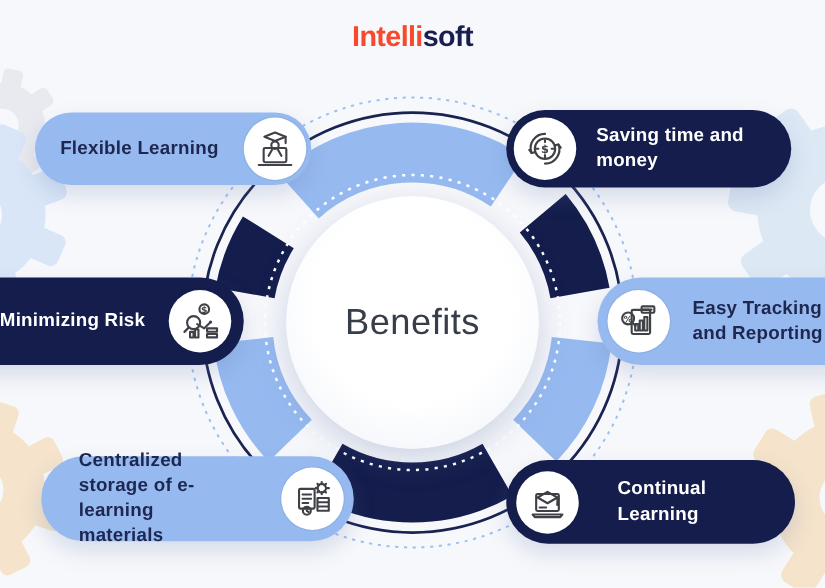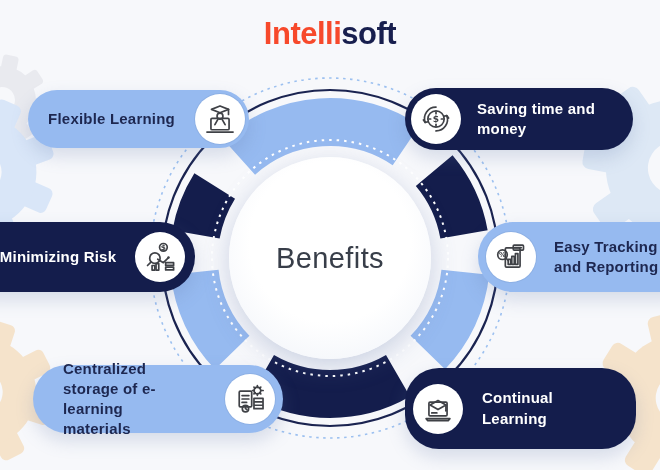--- a/index.html
+++ b/index.html
@@ -9,21 +9,21 @@
     overflow:hidden;
     background:#f7f8fb;
     font-family:"Liberation Sans", sans-serif;
   }
   svg{display:block;}
   .layer{position:absolute;left:0;top:0;}
   
   .logo{
     position:absolute;top:16px;left:0;width:100%;
     text-align:center;z-index:3;
-    font-size:31px;font-weight:800;letter-spacing:-0.5px;
+    font-size:23px;font-weight:800;letter-spacing:-0.5px;
   }
   .logo .lg1{color:#f7492b;}
   .logo .lg2{color:#181f4e;}
   
   .center-circle{
     position:absolute;left:229px;top:157px;width:202px;height:202px;
     border-radius:50%;
     background:radial-gradient(circle at 50% 42%, #ffffff 52%, #edf1f8 100%);
     box-shadow:0 8px 26px rgba(90,110,165,.28);
     display:flex;flex-direction:column;align-items:center;justify-content:center;
@@ -58,21 +58,21 @@
   .p1{left:28px;top:90px;width:217px;height:58px;border-radius:29px;justify-content:flex-start;padding:0 4px 0 0;}
   .p1 .pill-label{flex:1;text-align:center;}
   .p2{left:405px;top:88px;width:222px;height:62px;border-radius:31px;padding:0 0 0 6px;gap:16px;}
   .p2 .pill-label{max-width:120px;}
   .p3{left:-45px;top:222px;width:230px;height:70px;border-radius:35px;justify-content:flex-end;padding:0 10px 0 0;gap:14px;}
   .p3 .pill-label{flex:1;text-align:center;padding-left:40px;}
   .p4{left:478px;top:222px;width:222px;height:70px;border-radius:35px;padding:0 0 0 8px;gap:18px;}
   .p4 .pill-label{max-width:128px;}
   .p5{left:33px;top:365px;width:212px;height:68px;border-radius:36px;justify-content:space-between;padding:0 8px 0 30px;}
   .p5 .pill-label{max-width:125px;}
-  .p6{left:405px;top:368px;width:223px;height:81px;border-radius:34px;padding:0 0 0 8px;gap:19px;}
+  .p6{left:405px;top:368px;width:223px;height:67px;border-radius:34px;padding:0 0 0 8px;gap:31px;}
   .p6 .pill-label{max-width:95px;}
   
   .li{stroke:#3f4146;stroke-width:1.5;fill:none;stroke-linecap:round;stroke-linejoin:round;}
   .li-fill{fill:#3f4146;stroke:none;}
   .li-txt{fill:#3f4146;font-family:"DejaVu Sans",sans-serif;font-weight:bold;}
 </style>
 </head>
 <body>
 
 <div class="stage">

